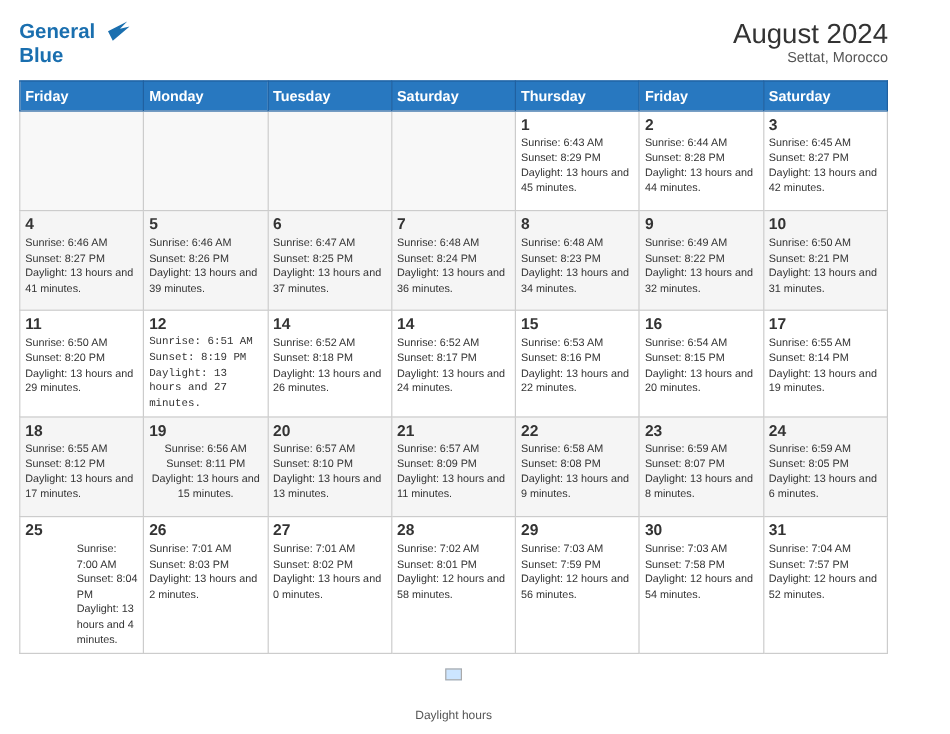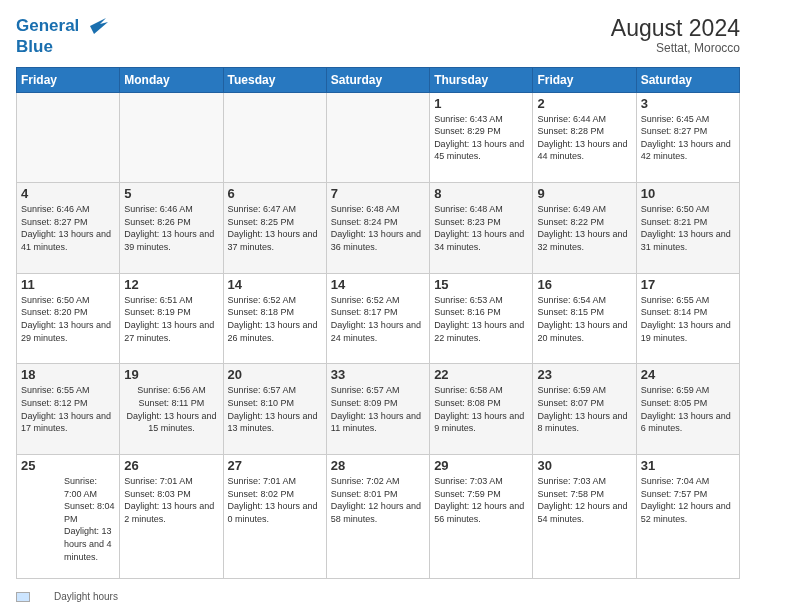--- a/index.html
+++ b/index.html
@@ -89,20 +89,21 @@
       color: #333;
       line-height: 1.4;
     }
     .footer {
       margin-top: 12px;
       font-size: 10px;
       color: #555;
       display: flex;
       align-items: center;
       gap: 24px;
+      flex-direction: column;
     }
     .footer-box {
       width: 14px;
       height: 10px;
       background: #cce5ff;
       border: 1px solid #aaa;
       display: inline-block;
     }
   </style>
 </head>
@@ -210,21 +211,21 @@
         </tr>
         <tr>
           <td>
             <span class="day-number">11</span>
             <div class="day-info" style="white-space: pre-line;">Sunrise: 6:50 AM
 Sunset: 8:20 PM
 Daylight: 13 hours and 29 minutes.</div>
           </td>
           <td>
             <span class="day-number">12</span>
-            <div class="day-info" style="white-space: pre-line;">Sunrise: 6:51 AM
+            <div class="day-info" style="white-space: pre-line; font-family: Liberation Mono, monospace;">Sunrise: 6:51 AM
 Sunset: 8:19 PM
 Daylight: 13 hours and 27 minutes.</div>
           </td>
           <td>
             <span class="day-number">14</span>
             <div class="day-info" style="white-space: pre-line;">Sunrise: 6:52 AM
 Sunset: 8:18 PM
 Daylight: 13 hours and 26 minutes.</div>
           </td>
           <td>
@@ -265,21 +266,21 @@
 Sunset: 8:11 PM
 Daylight: 13 hours and 15 minutes.</div>
           </td>
           <td>
             <span class="day-number">20</span>
             <div class="day-info" style="white-space: pre-line;">Sunrise: 6:57 AM
 Sunset: 8:10 PM
 Daylight: 13 hours and 13 minutes.</div>
           </td>
           <td>
-            <span class="day-number">33</span>
+            <span class="day-number">21</span>
             <div class="day-info" style="white-space: pre-line;">Sunrise: 6:57 AM
 Sunset: 8:09 PM
 Daylight: 13 hours and 11 minutes.</div>
           </td>
           <td>
             <span class="day-number">22</span>
             <div class="day-info" style="white-space: pre-line;">Sunrise: 6:58 AM
 Sunset: 8:08 PM
 Daylight: 13 hours and 9 minutes.</div>
           </td>

